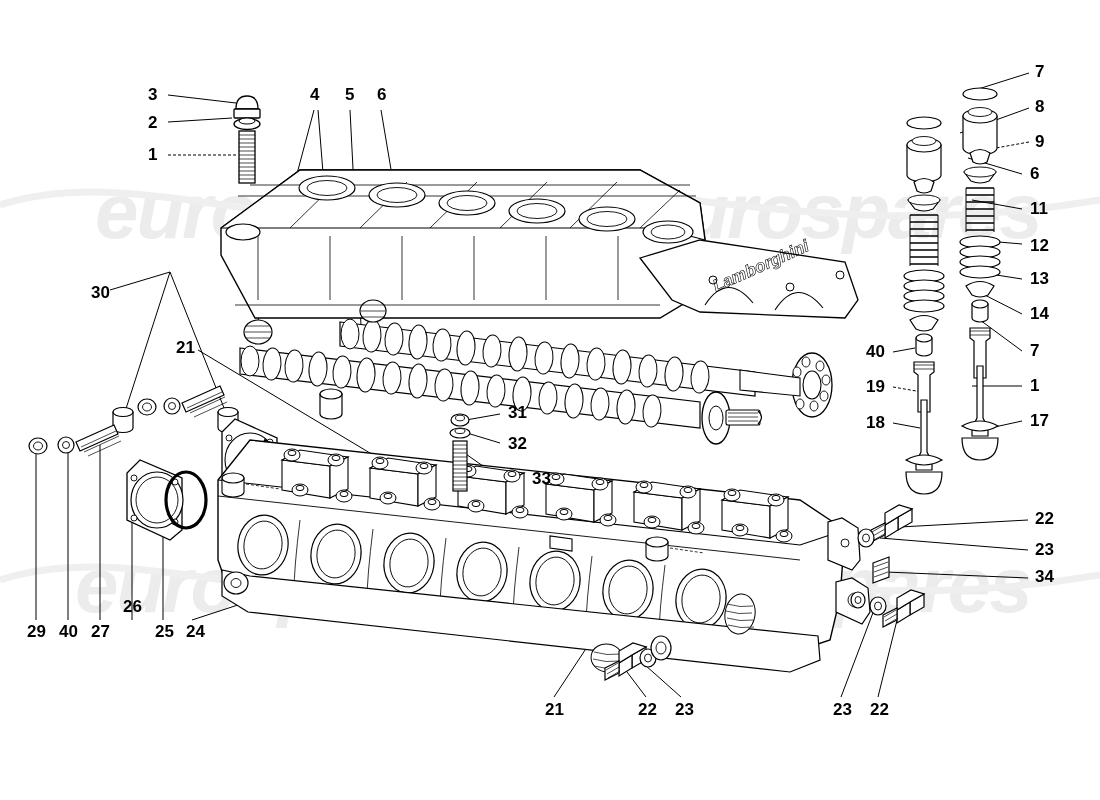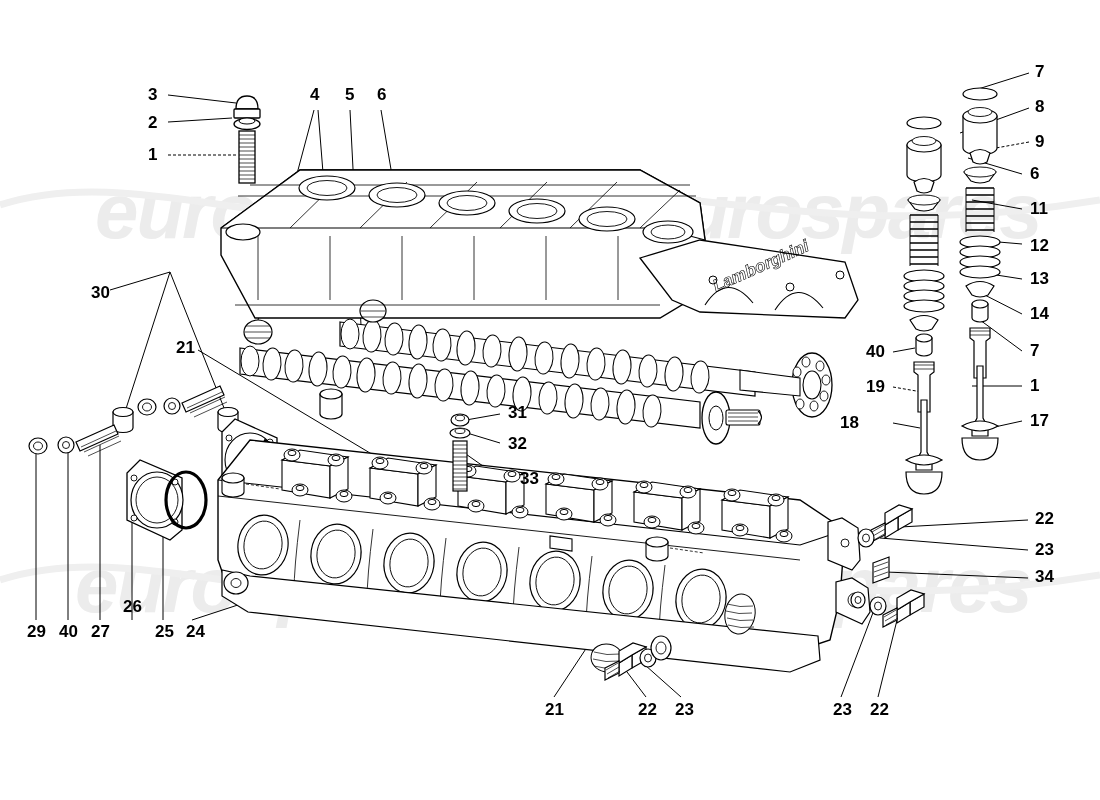--- a/index.html
+++ b/index.html
@@ -583,42 +583,42 @@
 <div class="num" style="left:1035px;top:133px">9</div>
 <div class="num" style="left:1030px;top:165px">6</div>
 <div class="num" style="left:1030px;top:200px">11</div>
 <div class="num" style="left:1030px;top:237px">12</div>
 <div class="num" style="left:1030px;top:270px">13</div>
 <div class="num" style="left:1030px;top:305px">14</div>
 <div class="num" style="left:1030px;top:342px">7</div>
 <div class="num" style="left:1030px;top:377px">1</div>
 <div class="num" style="left:1030px;top:412px">17</div>
 
-<div class="num" style="left:840px;top:414px">18</div>
+<div class="num" style="left:866px;top:414px">18</div>
 <div class="num" style="left:866px;top:378px">19</div>
 <div class="num" style="left:866px;top:343px">40</div>
 
 <div class="num" style="left:176px;top:339px">21</div>
 
 <div class="num" style="left:1035px;top:510px">22</div>
 <div class="num" style="left:1035px;top:541px">23</div>
 <div class="num" style="left:1035px;top:568px">34</div>
 
 <div class="num" style="left:186px;top:623px">24</div>
 <div class="num" style="left:155px;top:623px">25</div>
 <div class="num" style="left:123px;top:598px">26</div>
 <div class="num" style="left:91px;top:623px">27</div>
 <div class="num" style="left:59px;top:623px">40</div>
 <div class="num" style="left:27px;top:623px">29</div>
 
 <div class="num" style="left:91px;top:284px">30</div>
 
 <div class="num" style="left:508px;top:404px">31</div>
 <div class="num" style="left:508px;top:435px">32</div>
-<div class="num" style="left:520px;top:470px">33</div>
+<div class="num" style="left:532px;top:470px">33</div>
 
 <div class="num" style="left:545px;top:701px">21</div>
 <div class="num" style="left:638px;top:701px">22</div>
 <div class="num" style="left:675px;top:701px">23</div>
 <div class="num" style="left:833px;top:701px">23</div>
 <div class="num" style="left:870px;top:701px">22</div>
 
 </div>
 
 </body></html>

